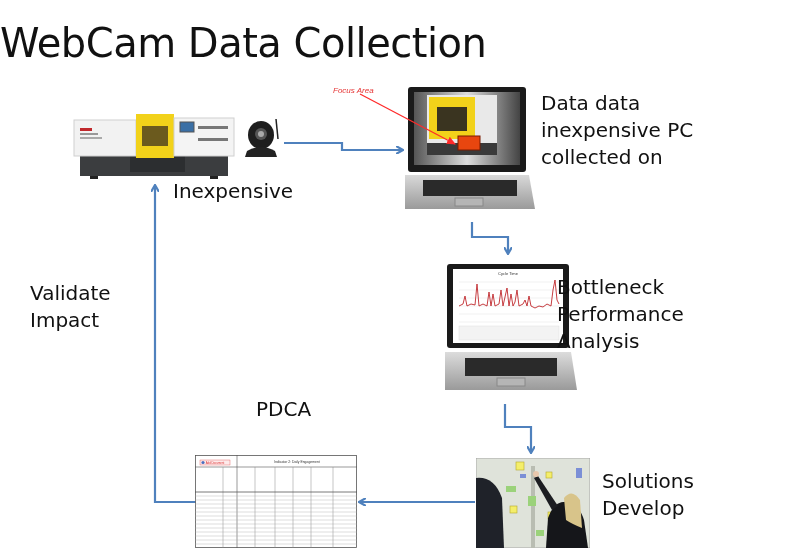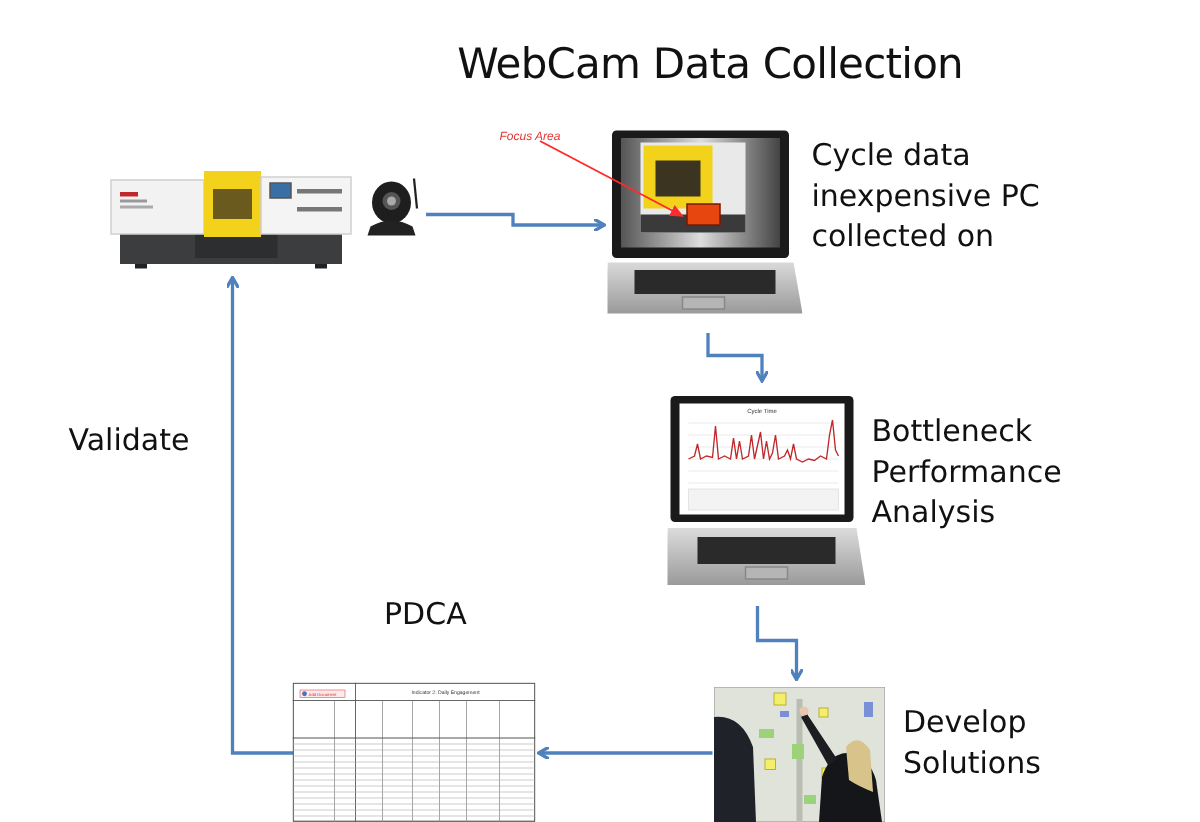--- a/index.html
+++ b/index.html
@@ -1,20 +1,20 @@
 <!DOCTYPE html>
 <html><head>
 <meta charset="utf-8">
 <style>
   html, body { margin:0; padding:0; background:#ffffff; }
   body { width:800px; height:548px; position:relative; overflow:hidden; font-family:"Liberation Sans", "DejaVu Sans", sans-serif; color:#111; }
   .abs { position:absolute; }
-  .title { left:0; top:18px; width:642px; text-align:right; font-size:28px; line-height:50px; color:#111; font-family:"DejaVu Sans", sans-serif; letter-spacing:-0.5px; }
+  .title { left:0; top:18px; width:642px; text-align:left; font-size:40px; line-height:50px; color:#111; font-family:"DejaVu Sans", sans-serif; letter-spacing:-0.5px; }
   .lbl { font-size:20px; line-height:27px; color:#111; font-family:"DejaVu Sans", sans-serif; }
-  .right { text-align:center; }
+  .right { text-align:left; }
   svg.flow { position:absolute; left:0; top:0; width:800px; height:548px; pointer-events:none; }
   .focus-lbl { font-size:8px; color:#e53333; font-family:"Liberation Sans", sans-serif;font-style:italic; }
 </style>
 </head>
 <body>
 
 <div class="abs title">WebCam Data Collection</div>
 
 <svg class="flow" viewBox="0 0 800 548">
   <defs>
@@ -51,20 +51,21 @@
 
 <svg class="abs" style="left:243px;top:115px;width:40px;height:46px" viewBox="0 0 40 46">
   <line x1="33" y1="4" x2="35" y2="24" stroke="#222" stroke-width="1.5"></line>
   <ellipse cx="18" cy="20" rx="13" ry="14" fill="#1e1e1e"></ellipse>
   <circle cx="18" cy="19" r="6" fill="#555"></circle>
   <circle cx="18" cy="19" r="3" fill="#aaa"></circle>
   <path d="M4,36 Q18,28 32,36 L34,42 L2,42 Z" fill="#222"></path>
 </svg>
 
 <div class="abs lbl" style="left:173px;top:178px">
+  <div>Inexpensive</div>
 </div>
 
 <svg class="abs" style="left:405px;top:85px;width:130px;height:130px" viewBox="0 0 130 130">
   <defs>
     <linearGradient id="scr1" x1="0" x2="1">
       <stop offset="0" stop-color="#555"></stop>
         <stop offset="0.5" stop-color="#ddd"></stop>
         <stop offset="1" stop-color="#444"></stop>
     </linearGradient>
     <linearGradient id="base1" x1="0" y1="0" x2="0" y2="1">
@@ -83,21 +84,21 @@
   <rect x="18" y="95" width="94" height="16" fill="#2a2a2a"></rect>
   <rect x="50" y="113" width="28" height="8" fill="#b5b5b5" stroke="#888"></rect>
 </svg>
 
 <div class="abs focus-lbl" style="left:333px;top:86px">Focus Area</div>
 <svg class="abs" style="left:355px;top:90px;width:110px;height:60px;overflow:visible" viewBox="0 0 110 60">
   <line x1="5" y1="4" x2="100" y2="54" stroke="#ff2a2a" stroke-width="1.3" marker-end="url(#ahr)"></line>
 </svg>
 
 <div class="abs lbl" style="left:541px;top:90px">
-  <div>Cycle data</div>
+  <div>Data data</div>
   <div>inexpensive PC</div>
   <div>collected on</div>
 </div>
 
 <svg class="abs" style="left:445px;top:264px;width:132px;height:132px" viewBox="0 0 132 132">
   <defs>
     <linearGradient id="base2" x1="0" y1="0" x2="0" y2="1">
       <stop offset="0" stop-color="#dcdcdc"></stop>
         <stop offset="1" stop-color="#9a9a9a"></stop>
     </linearGradient>
@@ -113,21 +114,21 @@
     <line x1="14" y1="50" x2="114" y2="50"></line>
       <line x1="14" y1="58" x2="114" y2="58"></line>
   </g>
   <polyline fill="none" stroke="#c0282c" stroke-width="0.9" points="14,42 18,40 20,32 22,42 26,40 30,41 32,20 34,42 38,40 42,42 44,28 46,42 48,30 50,42 54,40 56,26 58,42 62,24 64,42 66,30 68,42 70,38 72,26 74,42 78,40 80,36 82,42 84,32 86,42 90,44 94,42 98,43 102,40 106,42 108,26 110,16 112,36 114,40"></polyline>
   <rect x="14" y="62" width="100" height="14" fill="#f3f3f3" stroke="#ddd" stroke-width="0.5"></rect>
   <path d="M0,88 L126,88 L132,126 L-2,126 Z" fill="url(#base2)"></path>
   <rect x="20" y="94" width="92" height="18" fill="#2a2a2a"></rect>
   <rect x="52" y="114" width="28" height="8" fill="#b5b5b5" stroke="#888"></rect>
 </svg>
 
-<div class="abs lbl" style="left:581px;top:274px">
+<div class="abs lbl" style="left:557px;top:274px">
   <div>Bottleneck</div>
   <div>Performance</div>
   <div>Analysis</div>
 </div>
 
 <svg class="abs" style="left:476px;top:458px;width:114px;height:90px" viewBox="0 0 114 90">
   <rect x="0" y="0" width="114" height="90" fill="#dfe3da"></rect>
   <rect x="0" y="0" width="114" height="90" fill="none" stroke="#999" stroke-width="0.8"></rect>
   <rect x="55" y="8" width="4" height="82" fill="#b9bdb2"></rect>
   <g fill="#f4ee6a" stroke="#b5a82a" stroke-width="0.6">
@@ -146,22 +147,22 @@
       <rect x="44" y="16" width="6" height="4"></rect>
     </g>
   <path d="M0,20 Q18,18 26,40 L28,90 L0,90 Z" fill="#1f2229"></path>
   <path d="M70,90 L72,60 Q78,42 92,44 Q104,48 108,62 L112,90 Z" fill="#15161a"></path>
   <path d="M88,40 Q96,30 104,42 L106,70 Q96,66 90,62 Z" fill="#d8c48a"></path>
   <path d="M76,52 L58,20 L62,18 L82,48 Z" fill="#1c1d21"></path>
   <circle cx="60" cy="16" r="3" fill="#e8c7ac"></circle>
 </svg>
 
 <div class="abs lbl" style="left:602px;top:468px">
+  <div>Solutions</div>
   <div>Develop</div>
-  <div>Solutions</div>
 </div>
 
 <div class="abs lbl" style="left:256px;top:396px">PDCA</div>
 
 <svg class="abs" style="left:195px;top:455px;width:162px;height:93px" viewBox="0 0 162 93">
   <rect x="0.5" y="0.5" width="161" height="92" fill="#fff" stroke="#555" stroke-width="0.8"></rect>
   <line x1="0" y1="12" x2="162" y2="12" stroke="#555" stroke-width="0.6"></line>
   <line x1="42" y1="0" x2="42" y2="93" stroke="#555" stroke-width="0.6"></line>
   <rect x="5" y="5" width="30" height="5" fill="#fdeaea" stroke="#e05050" stroke-width="0.4"></rect>
   <circle cx="8" cy="7.5" r="1.6" fill="#4a6fc0"></circle>
@@ -188,13 +189,14 @@
     <line x1="0" y1="73" x2="162" y2="73"></line>
       <line x1="0" y1="77" x2="162" y2="77"></line>
     <line x1="0" y1="81" x2="162" y2="81"></line>
       <line x1="0" y1="85" x2="162" y2="85"></line>
     <line x1="0" y1="89" x2="162" y2="89"></line>
   </g>
 </svg>
 
 <div class="abs lbl right" style="left:30px;top:280px;width:112px">
   <div>Validate</div>
+  <div>Impact</div>
 </div>
 
 </body></html>

